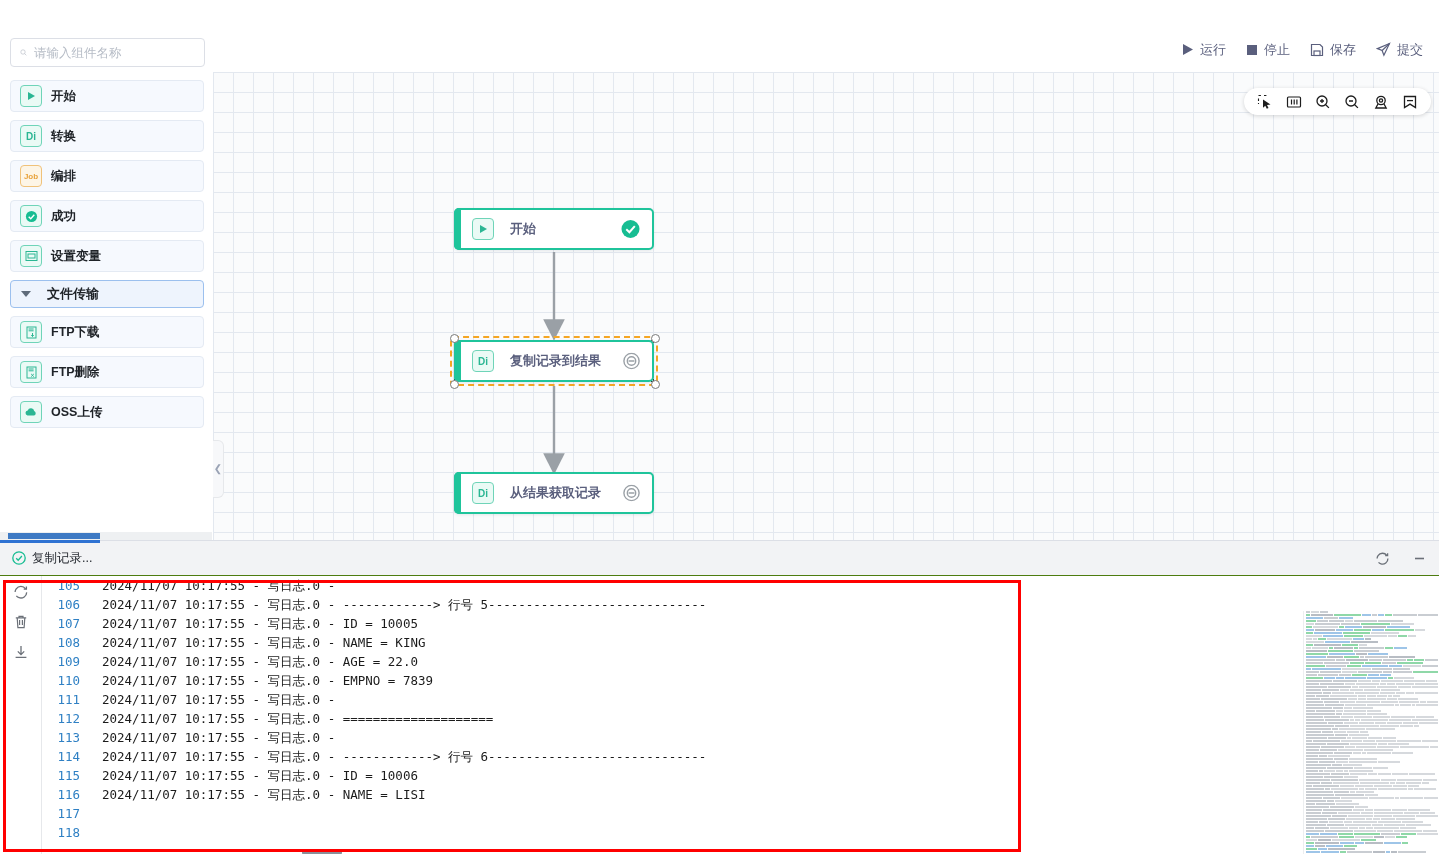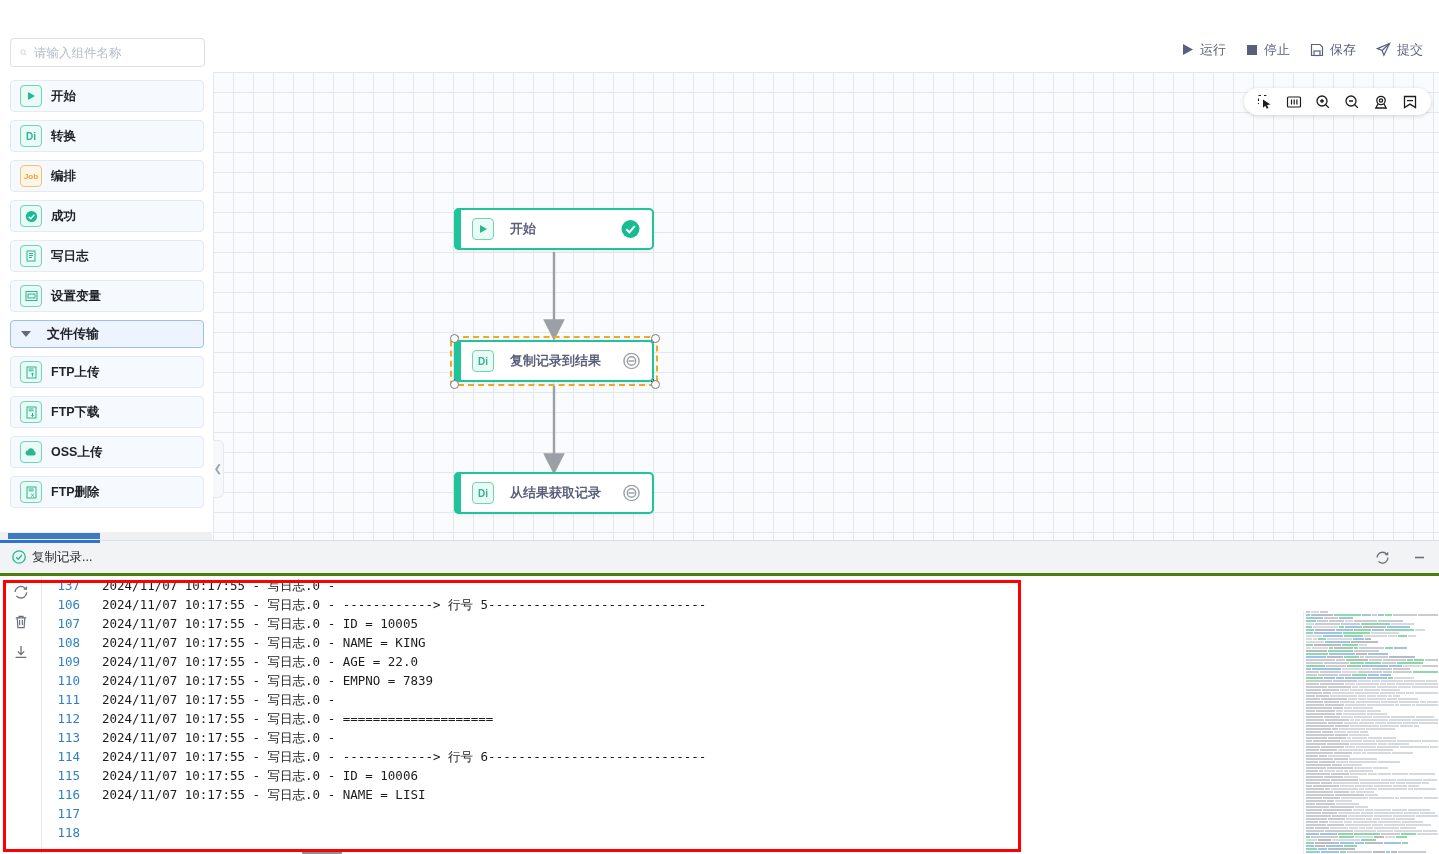--- a/index.html
+++ b/index.html
@@ -180,21 +180,21 @@
 
   .edge { position: absolute; pointer-events: none; }
 
   
   .logpanel {
     position: absolute; left: 0; top: 540px; width: 1439px; height: 314px;
     background: #fff; border-top: 1px solid #dcdfe6;
   }
   .logheader {
     position: relative; height: 35px; background: #f2f3f5;
-    border-bottom: 3px solid #4d7c0f;
+    border-bottom: 1px solid #4d7c0f;
     display: flex; align-items: center; padding: 0 12px;
   }
   .logheader::before {
     content: ""; position: absolute; left: 0; top: -1px; width: 100px; height: 3px;
     background: #2f72d2;
   }
   .log-tab { display: flex; align-items: center; gap: 6px; font-size: 12.5px; color: #23272e; }
   .log-header-right { margin-left: auto; display: flex; align-items: center; gap: 22px; }
   .log-header-right .hicon { cursor: pointer; line-height: 0; color: #6b7078; }
 
@@ -313,85 +313,66 @@
       <div class="pal-item">
         <span class="pal-ico">
           <svg width="13" height="13" viewBox="0 0 14 14">
               <circle cx="7" cy="7" r="6" fill="#17bd92"></circle>
               <polyline points="4,7.2 6.2,9.3 10,5.2" fill="none" stroke="#fff" stroke-width="1.5"></polyline>
             </svg>
         </span>
         <span class="pal-label">成功</span>
       </div>
 
-      <div class="pal-item">
-        <span class="pal-ico">
-          <svg width="12" height="12" viewBox="0 0 12 12" fill="none" stroke="#2bb693" stroke-width="1">
-              <rect x="2" y="1" width="8" height="10"></rect>
-              <path d="M4 3.5h4M4 5.5h4M4 7.5h3"></path>
-            </svg>
-        </span>
-        <span class="pal-label">写日志</span>
-      </div>
 
       <div class="pal-item">
         <span class="pal-ico">
           <svg width="13" height="12" viewBox="0 0 13 12" fill="none" stroke="#2bb693" stroke-width="1">
               <rect x="1" y="1.5" width="11" height="9"></rect>
               <rect x="3" y="4" width="7" height="4"></rect>
             </svg>
         </span>
         <span class="pal-label">设置变量</span>
       </div>
 
       <div class="group-header">
         <span class="group-caret"></span>
         <span class="group-title">文件传输</span>
       </div>
 
-      <div class="pal-item">
-        <span class="pal-ico">
-          <svg width="13" height="13" viewBox="0 0 13 13" fill="none" stroke="#2bb693" stroke-width="1">
-              <rect x="2" y="1" width="9" height="11"></rect>
-              <path d="M3.6 3h5M3.6 4.8h5"></path>
-              <path d="M7.5 10.5V7m0 0l-1.3 1.3M7.5 7l1.3 1.3"></path>
-            </svg>
-        </span>
-        <span class="pal-label">FTP上传</span>
-      </div>
 
       <div class="pal-item">
         <span class="pal-ico">
           <svg width="13" height="13" viewBox="0 0 13 13" fill="none" stroke="#2bb693" stroke-width="1">
               <rect x="2" y="1" width="9" height="11"></rect>
               <path d="M3.6 3h5M3.6 4.8h5"></path>
               <path d="M7.5 7v3.5m0 0l-1.3-1.3M7.5 10.5l1.3-1.3"></path>
             </svg>
         </span>
         <span class="pal-label">FTP下载</span>
       </div>
 
       <div class="pal-item">
         <span class="pal-ico">
-          <svg width="14" height="12" viewBox="0 0 14 12">
-              <path d="M3.5 9.5a2.6 2.6 0 0 1 .2-5.1 3.4 3.4 0 0 1 6.5.7 2.3 2.3 0 0 1-.3 4.4z" fill="#2bb693"></path>
-            </svg>
-        </span>
-        <span class="pal-label">OSS上传</span>
-      </div>
-
-      <div class="pal-item">
-        <span class="pal-ico">
           <svg width="13" height="13" viewBox="0 0 13 13" fill="none" stroke="#2bb693" stroke-width="1">
               <rect x="2" y="1" width="9" height="11"></rect>
               <path d="M3.6 3h5M3.6 4.8h5"></path>
               <path d="M6.2 8l2.6 2.6M8.8 8l-2.6 2.6"></path>
             </svg>
         </span>
         <span class="pal-label">FTP删除</span>
+      </div>
+
+      <div class="pal-item">
+        <span class="pal-ico">
+          <svg width="14" height="12" viewBox="0 0 14 12">
+              <path d="M3.5 9.5a2.6 2.6 0 0 1 .2-5.1 3.4 3.4 0 0 1 6.5.7 2.3 2.3 0 0 1-.3 4.4z" fill="#2bb693"></path>
+            </svg>
+        </span>
+        <span class="pal-label">OSS上传</span>
       </div>
 
     </div>
     <div class="pal-scroll">
       <div class="pal-scroll-thumb"></div>
     </div>
   </div>
 
   <div class="canvas">
 
@@ -536,21 +517,21 @@
         </span>
         <span class="gicon">
           <svg width="16" height="16" viewBox="0 0 16 16" fill="none" stroke="#6b7078" stroke-width="1.3">
               <path d="M8 2v8.4M4.8 7.4L8 10.6l3.2-3.2M2.6 13.4h10.8"></path>
             </svg>
         </span>
       </div>
 
       <div class="log-content">
         <div id="log-lines">
-            <div class="log-line"><span class="log-no">137</span><span class="log-txt">2024/11/07 10:17:55 - 写日志.0 - </span></div>
+            <div class="log-line"><span class="log-no">105</span><span class="log-txt">2024/11/07 10:17:55 - 写日志.0 - </span></div>
             <div class="log-line"><span class="log-no">106</span><span class="log-txt">2024/11/07 10:17:55 - 写日志.0 - ------------&gt; 行号 5-----------------------------</span></div>
             <div class="log-line"><span class="log-no">107</span><span class="log-txt">2024/11/07 10:17:55 - 写日志.0 - ID = 10005</span></div>
             <div class="log-line"><span class="log-no">108</span><span class="log-txt">2024/11/07 10:17:55 - 写日志.0 - NAME = KING</span></div>
             <div class="log-line"><span class="log-no">109</span><span class="log-txt">2024/11/07 10:17:55 - 写日志.0 - AGE = 22.0</span></div>
             <div class="log-line"><span class="log-no">110</span><span class="log-txt">2024/11/07 10:17:55 - 写日志.0 - EMPNO = 7839</span></div>
             <div class="log-line"><span class="log-no">111</span><span class="log-txt">2024/11/07 10:17:55 - 写日志.0 - </span></div>
             <div class="log-line"><span class="log-no">112</span><span class="log-txt">2024/11/07 10:17:55 - 写日志.0 - ====================</span></div>
             <div class="log-line"><span class="log-no">113</span><span class="log-txt">2024/11/07 10:17:55 - 写日志.0 - </span></div>
             <div class="log-line"><span class="log-no">114</span><span class="log-txt">2024/11/07 10:17:55 - 写日志.0 - ------------&gt; 行号 6-----------------------------</span></div>
             <div class="log-line"><span class="log-no">115</span><span class="log-txt">2024/11/07 10:17:55 - 写日志.0 - ID = 10006</span></div>

